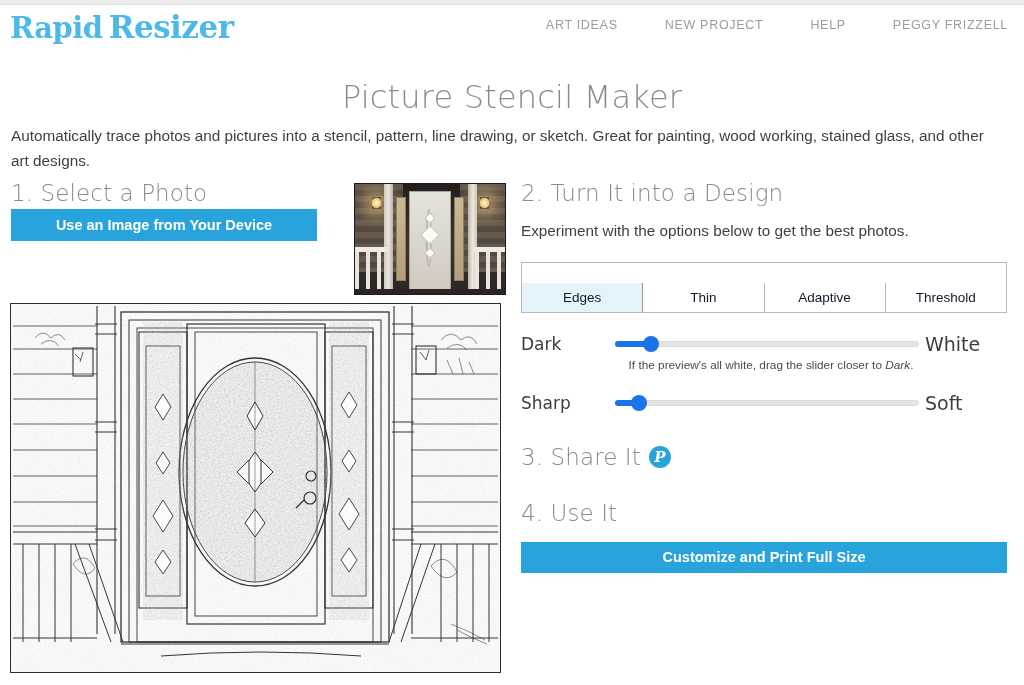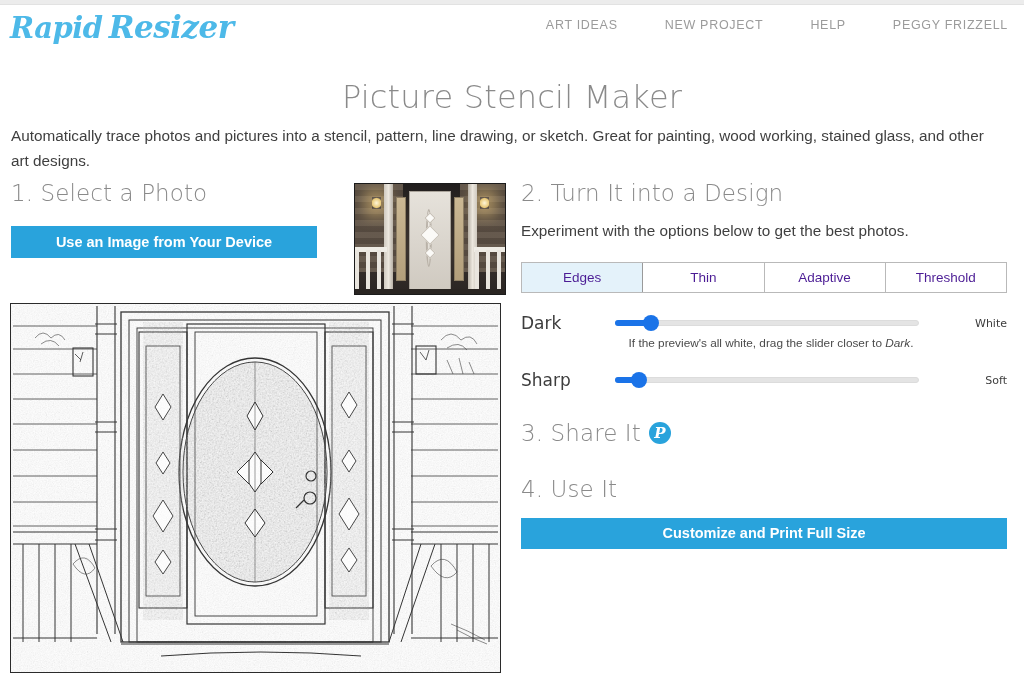--- a/index.html
+++ b/index.html
@@ -25,21 +25,20 @@
   }
 
   
   .header {
     position: absolute; top: 5px; left: 0;
     width: 1024px; height: 52px;
   }
   .logo {
     position: absolute; left: 10px; top: 4px;
     font-family: "DejaVu Serif", serif;
-    font-style: italic;
     font-weight: bold;
     font-size: 29px;
     letter-spacing: -0.5px;
     color: #4db9e8;
     white-space: nowrap;
     user-select: none;
   }
   .logo .word2 { font-size: 31px; margin-left: 6px; }
 
   .nav {
@@ -97,21 +96,21 @@
     color: #ffffff;
     border: none;
     font-family: "Liberation Sans", sans-serif;
     font-size: 14.5px;
     font-weight: bold;
     text-align: center;
     cursor: pointer;
     padding: 0;
   }
   #upload-btn {
-    margin-top: 18px;
+    margin-top: 1px;
     width: 306px; height: 32px;
     line-height: 32px;
   }
 
   
   .thumb {
     position: absolute; left: 343px; top: 5px;
     width: 152px; height: 112px;
     border: 1px solid #1b1b1b;
     overflow: hidden;
@@ -174,25 +173,26 @@
     width: 486px;
     border: 1px solid #b9b9b9;
     background: #fff;
   }
   .tab {
     flex: 1 1 0;
     height: 29px;
     line-height: 29px;
     text-align: center;
     font-size: 13.5px;
-    color: #4c1d95;
+    color: #0f172a;
     background: #ffffff;
     border-right: 1px solid #b9b9b9;
     cursor: pointer;
     user-select: none;
+    margin-top: 20px;
   }
   .tab:last-child { border-right: none; }
   .tab.active {
     background: #e4f2fa;
     border-right: 1px solid #9a9a9a;
   }
 
   
   .slider-row {
     display: flex; align-items: center;
@@ -200,22 +200,21 @@
     width: 486px;
   }
   .slider-label-left {
     width: 88px;
     font-size: 17px;
     color: #3d3d3d;
     font-family: "DejaVu Sans", sans-serif;
   }
   .slider-label-right {
     width: 82px;
-    text-align: right;
-    font-size: 11px;
+    font-size: 19px;
     color: #3d3d3d;
     font-family: "DejaVu Sans", sans-serif;
   }
   .slider-track-wrap {
     position: relative;
     flex: 1 1 auto;
     height: 18px;
     margin: 0 6px;
   }
   .slider-track {

